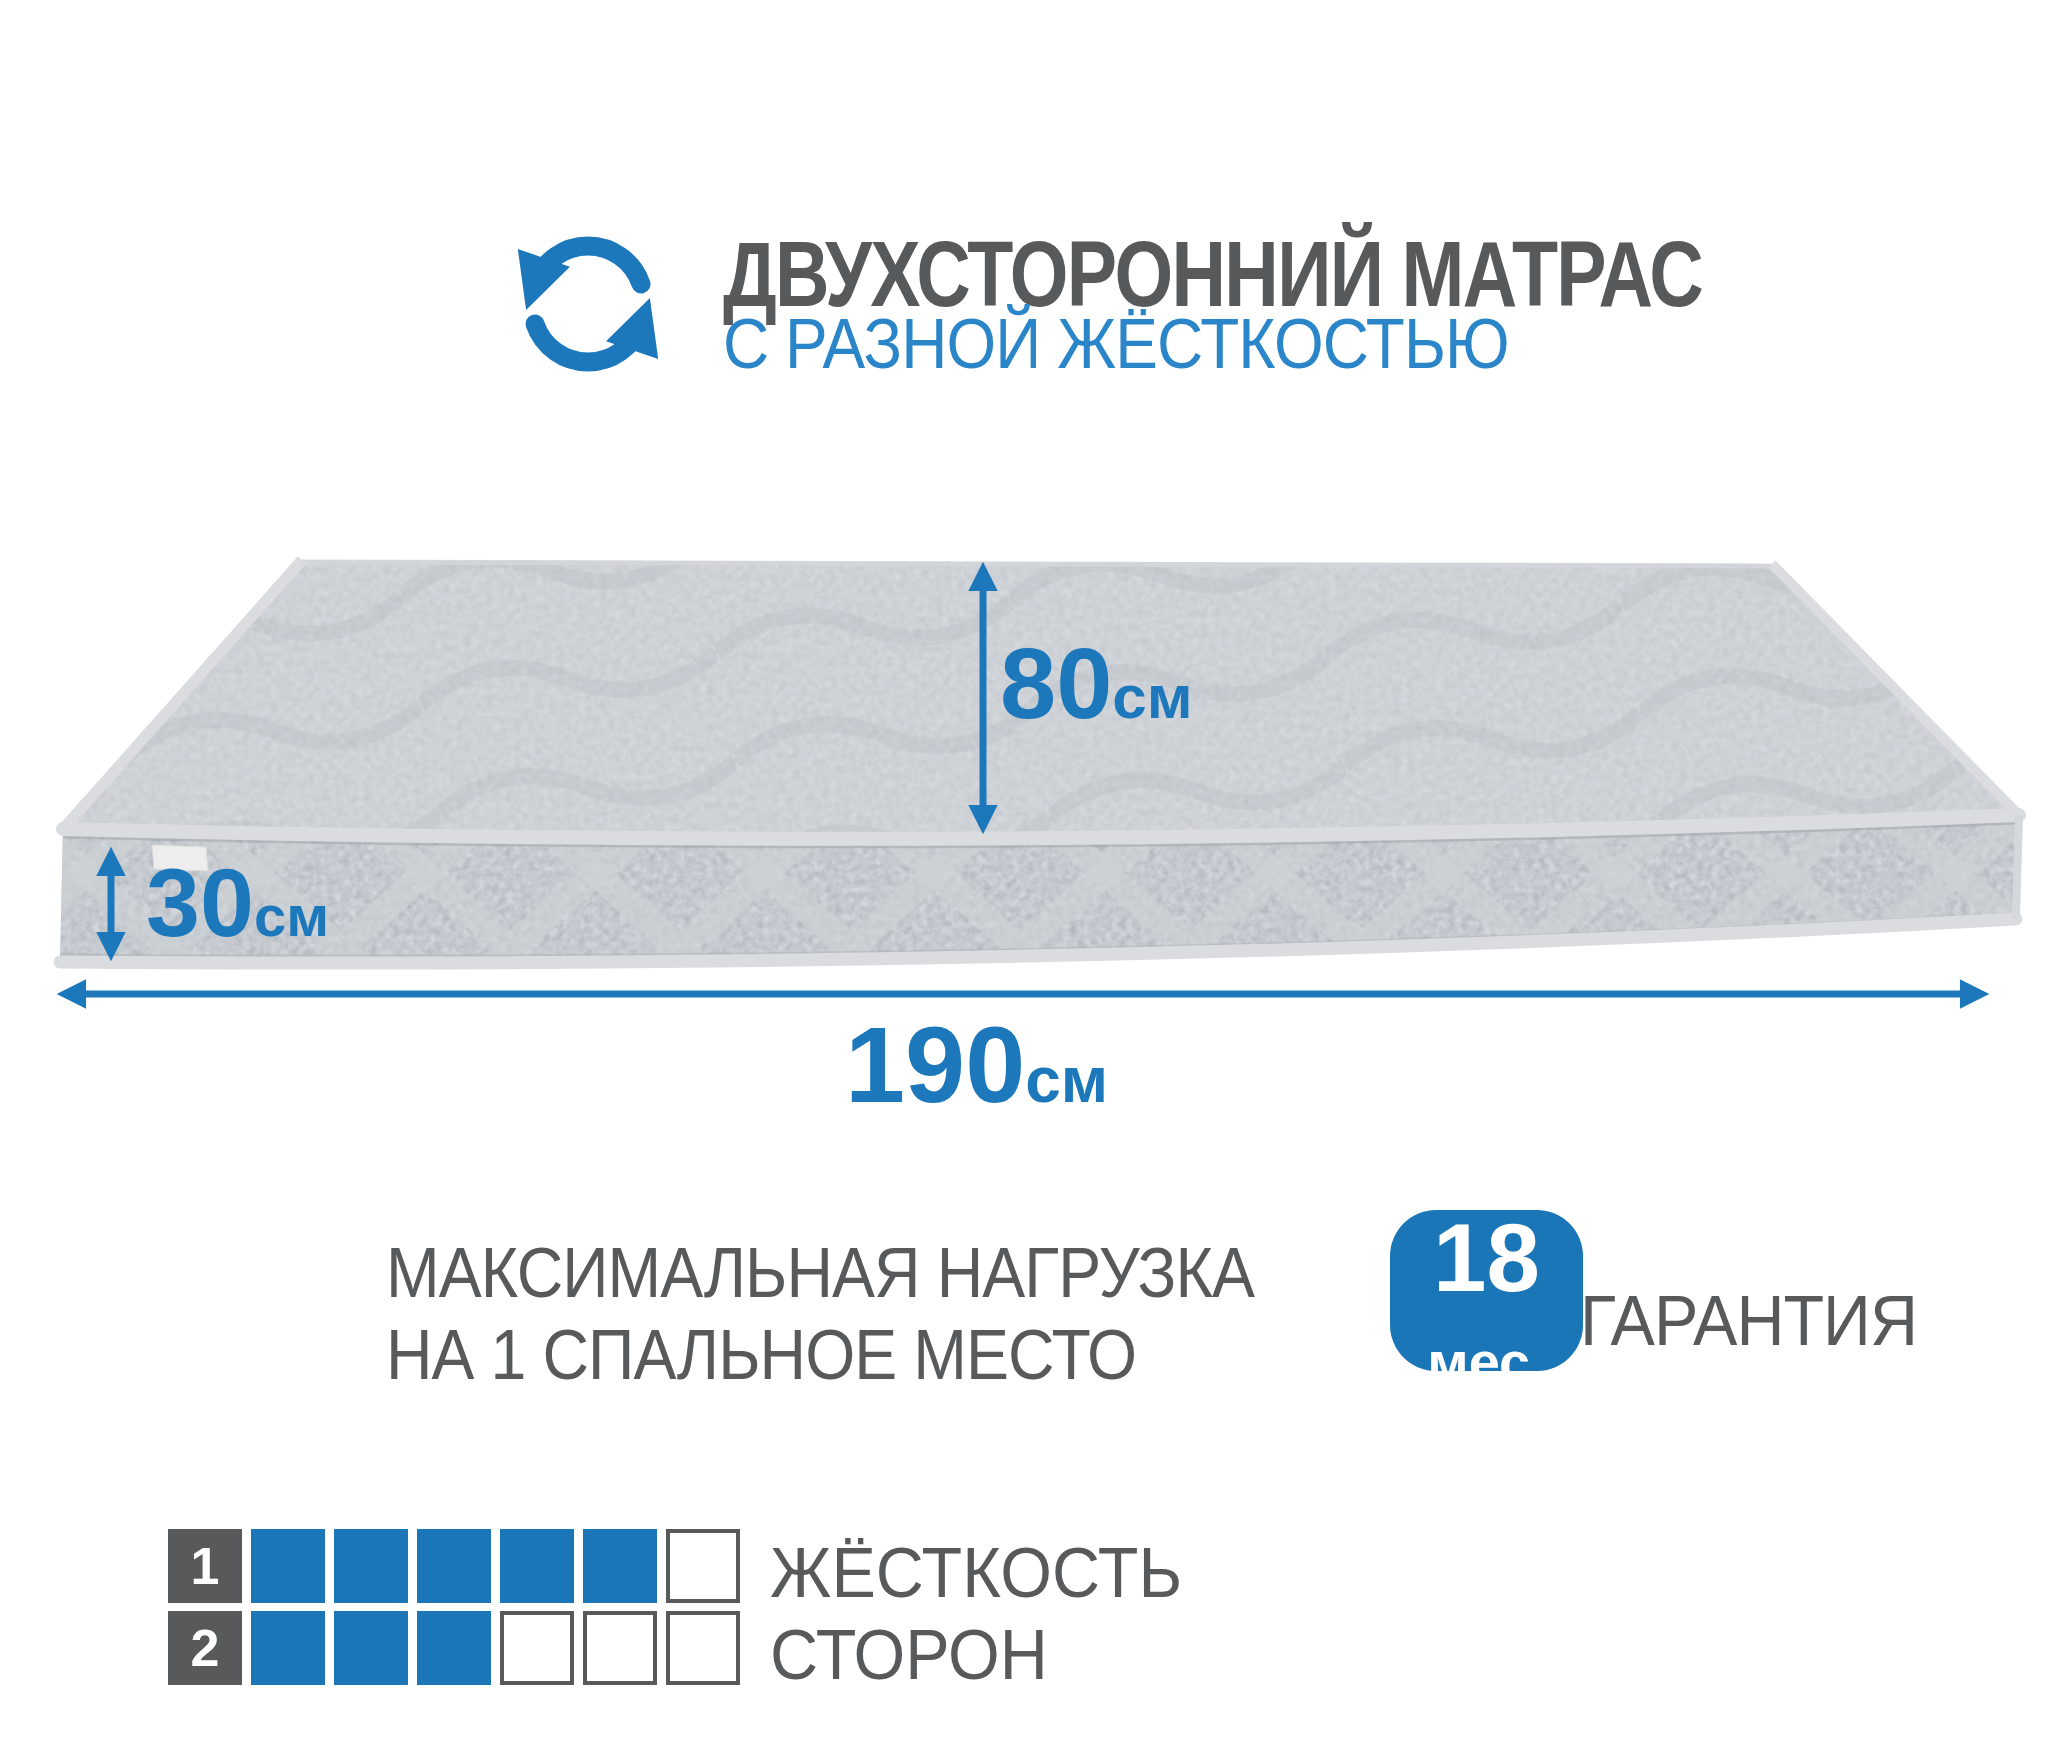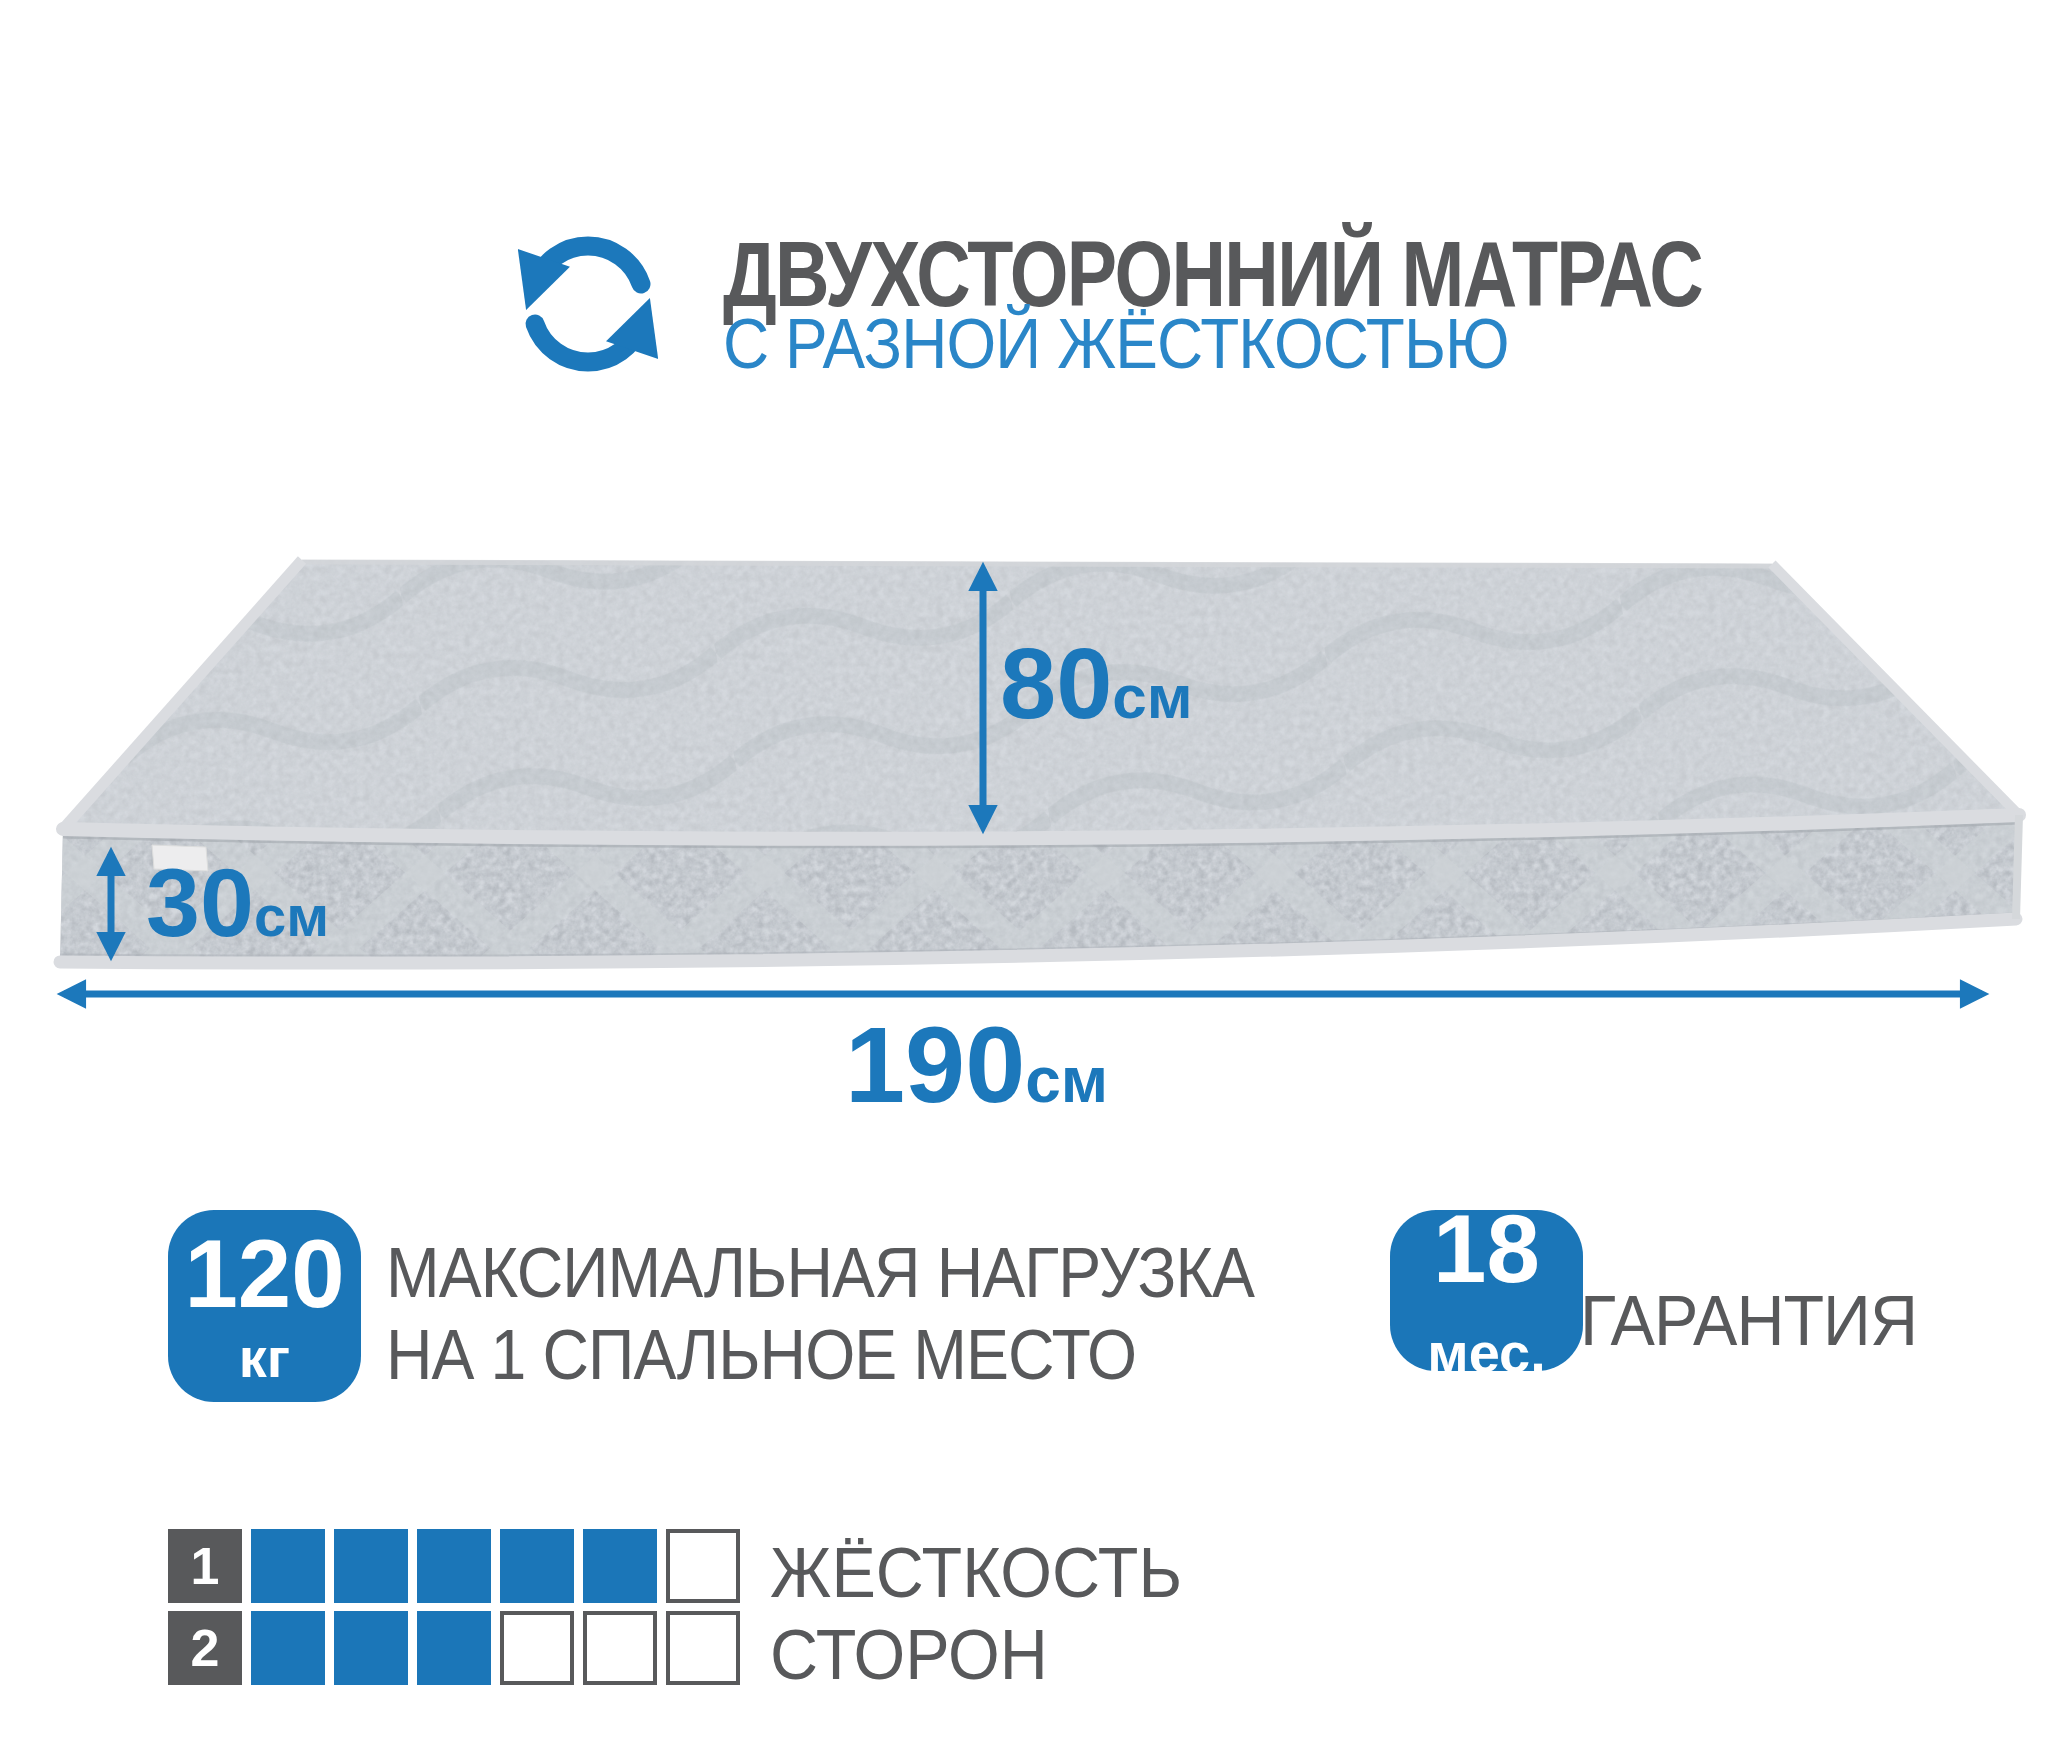--- a/index.html
+++ b/index.html
@@ -20,21 +20,21 @@
   .dim-80{left:1000px;top:585px;}  .dim-80 .num{font-size:101px;} .dim-80 .unit{font-size:62px;}
   .dim-22{left:146px;top:806px;}   .dim-22 .num{font-size:97px;}  .dim-22 .unit{font-size:58px;}
   .dim-190{left:845px;top:963px;}  .dim-190 .num{font-size:108px;}.dim-190 .unit{font-size:64px;}
 
   
   .badge{background:#1b76b8;border-radius:46px;color:#fff;display:flex;flex-direction:column;
          align-items:center;line-height:1;}
   .badge .big{font-weight:bold;font-size:96px;}
   .badge .small{font-weight:bold;font-size:56px;}
   .badge-load{left:168px;top:1162px;width:193px;height:192px;padding-top:0;justify-content:center;gap:8px;}
-  .badge-warranty{left:1390px;top:1162px;width:193px;height:161px;justify-content:center;gap:28px;}
+  .badge-warranty{left:1390px;top:1162px;width:193px;height:161px;gap:28px;}
   .badge-label{color:#58595b;line-height:82px;font-size:70px;white-space:nowrap;
                transform:scaleX(.92);transform-origin:left top;letter-spacing:-1px;}
   .load-label{left:386px;top:1184px;}
   .warranty-label{left:1580px;top:1238px;line-height:1;transform:scaleX(.95);}
 
   
   .firm-row{position:absolute;display:flex;gap:9px;}
   .firm-row-1{left:168px;top:1481px;}
   .firm-row-2{left:168px;top:1563px;}
   .firm-label-box{width:74px;height:74px;background:#58595b;color:#fff;font-size:52px;font-weight:bold;
@@ -132,24 +132,20 @@
   </div>
   <div class="abs dim dim-22">
     <span class="num">30</span>
     <span class="unit">см</span>
   </div>
   <div class="abs dim dim-190">
     <span class="num">190</span>
     <span class="unit">см</span>
   </div>
 
-  <div class="abs badge badge-load">
-    <span class="big">120</span>
-    <span class="small">кг</span>
-  </div>
   <div class="abs badge-label load-label">
     <div>МАКСИМАЛЬНАЯ НАГРУЗКА</div>
     <div>НА 1 СПАЛЬНОЕ МЕСТО</div>
   </div>
 
   <div class="abs badge badge-warranty">
     <span class="big">18</span>
     <span class="small">мес.</span>
   </div>
   <div class="abs badge-label warranty-label">ГАРАНТИЯ</div>

